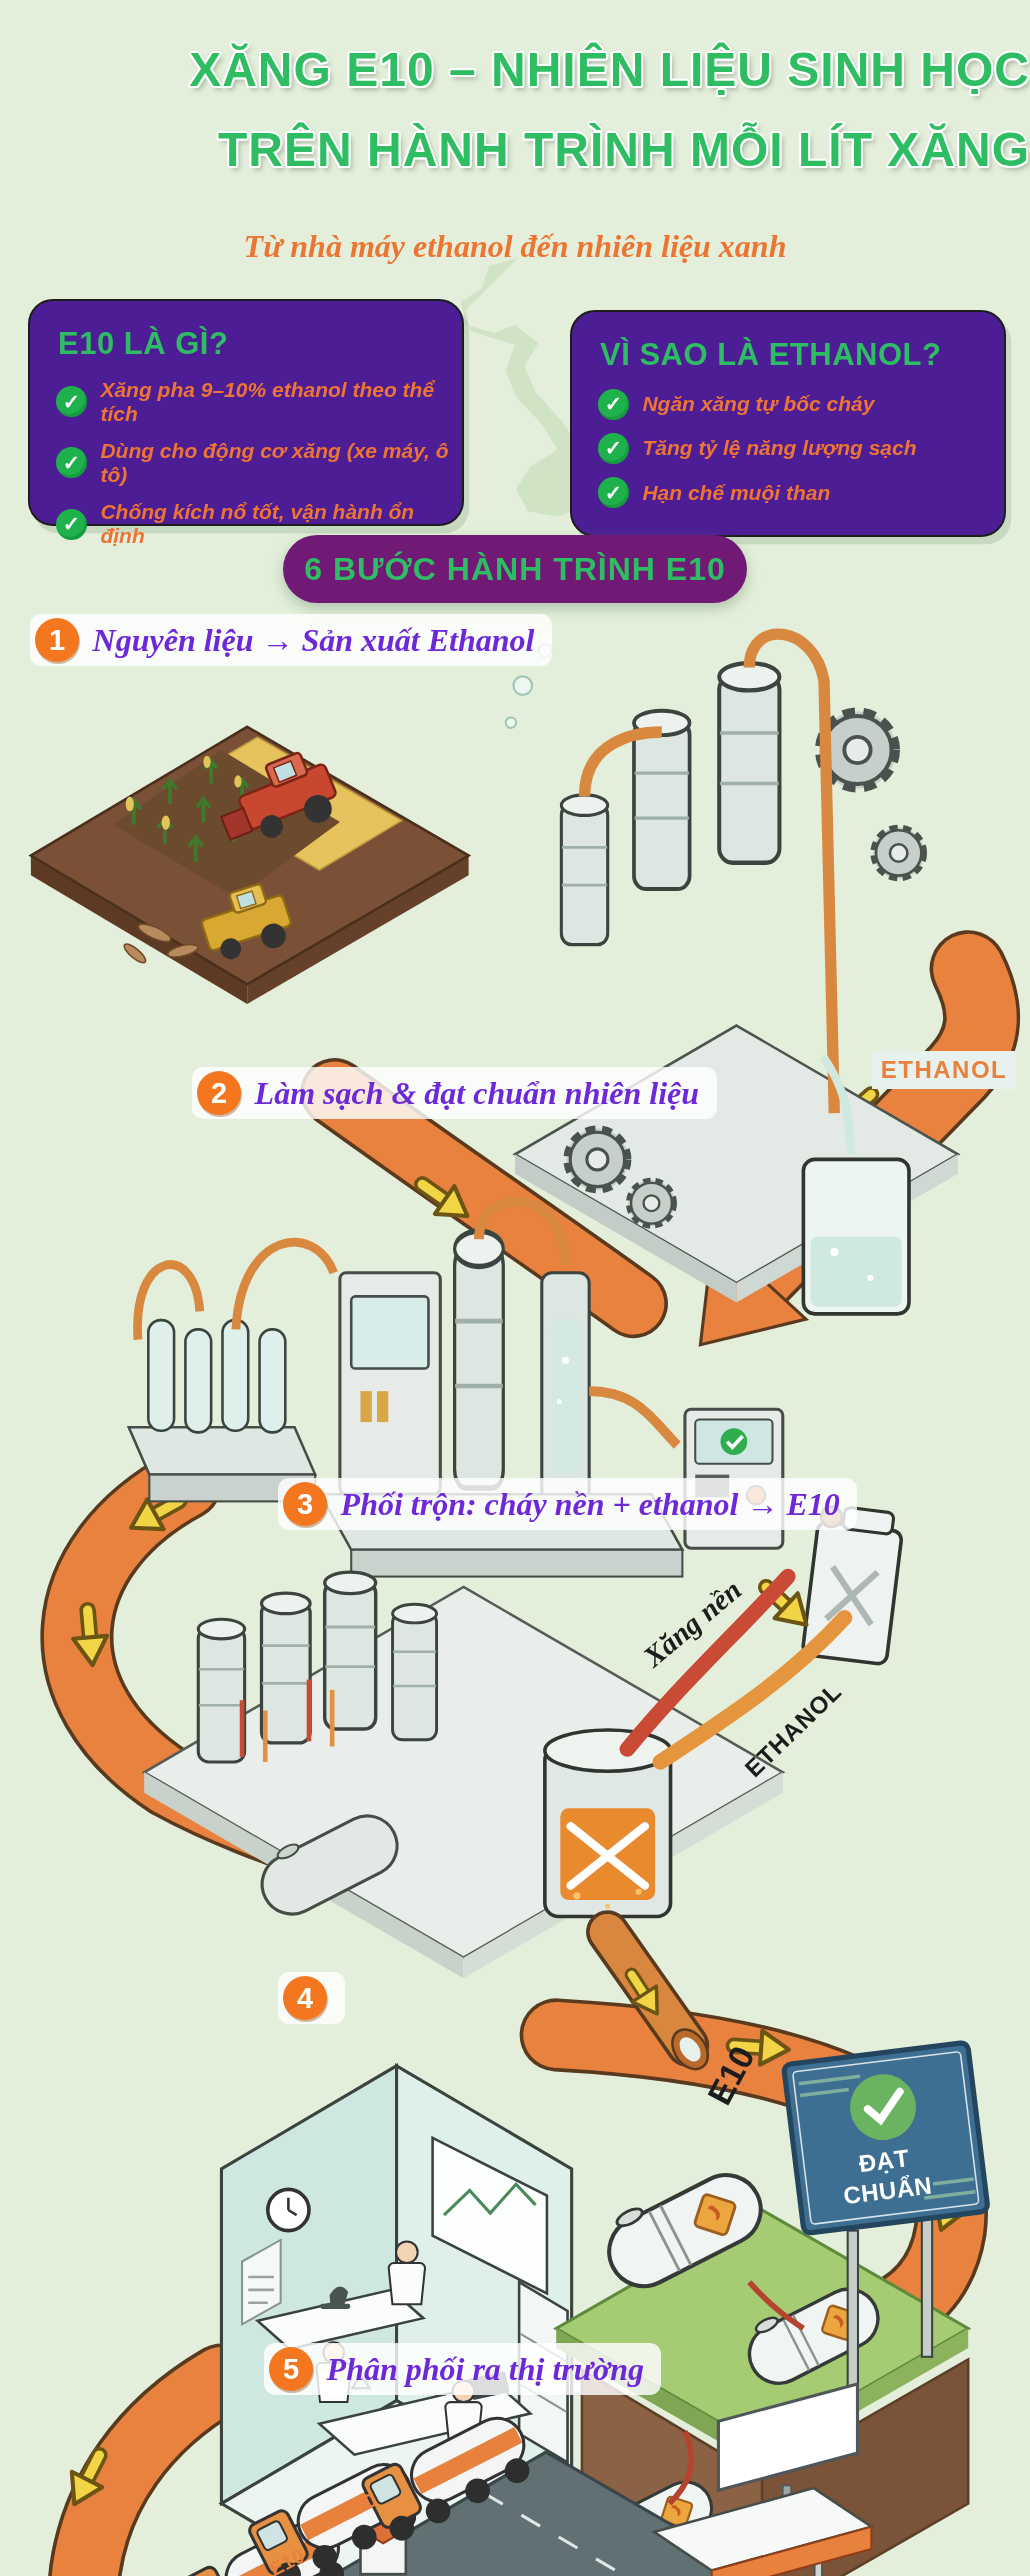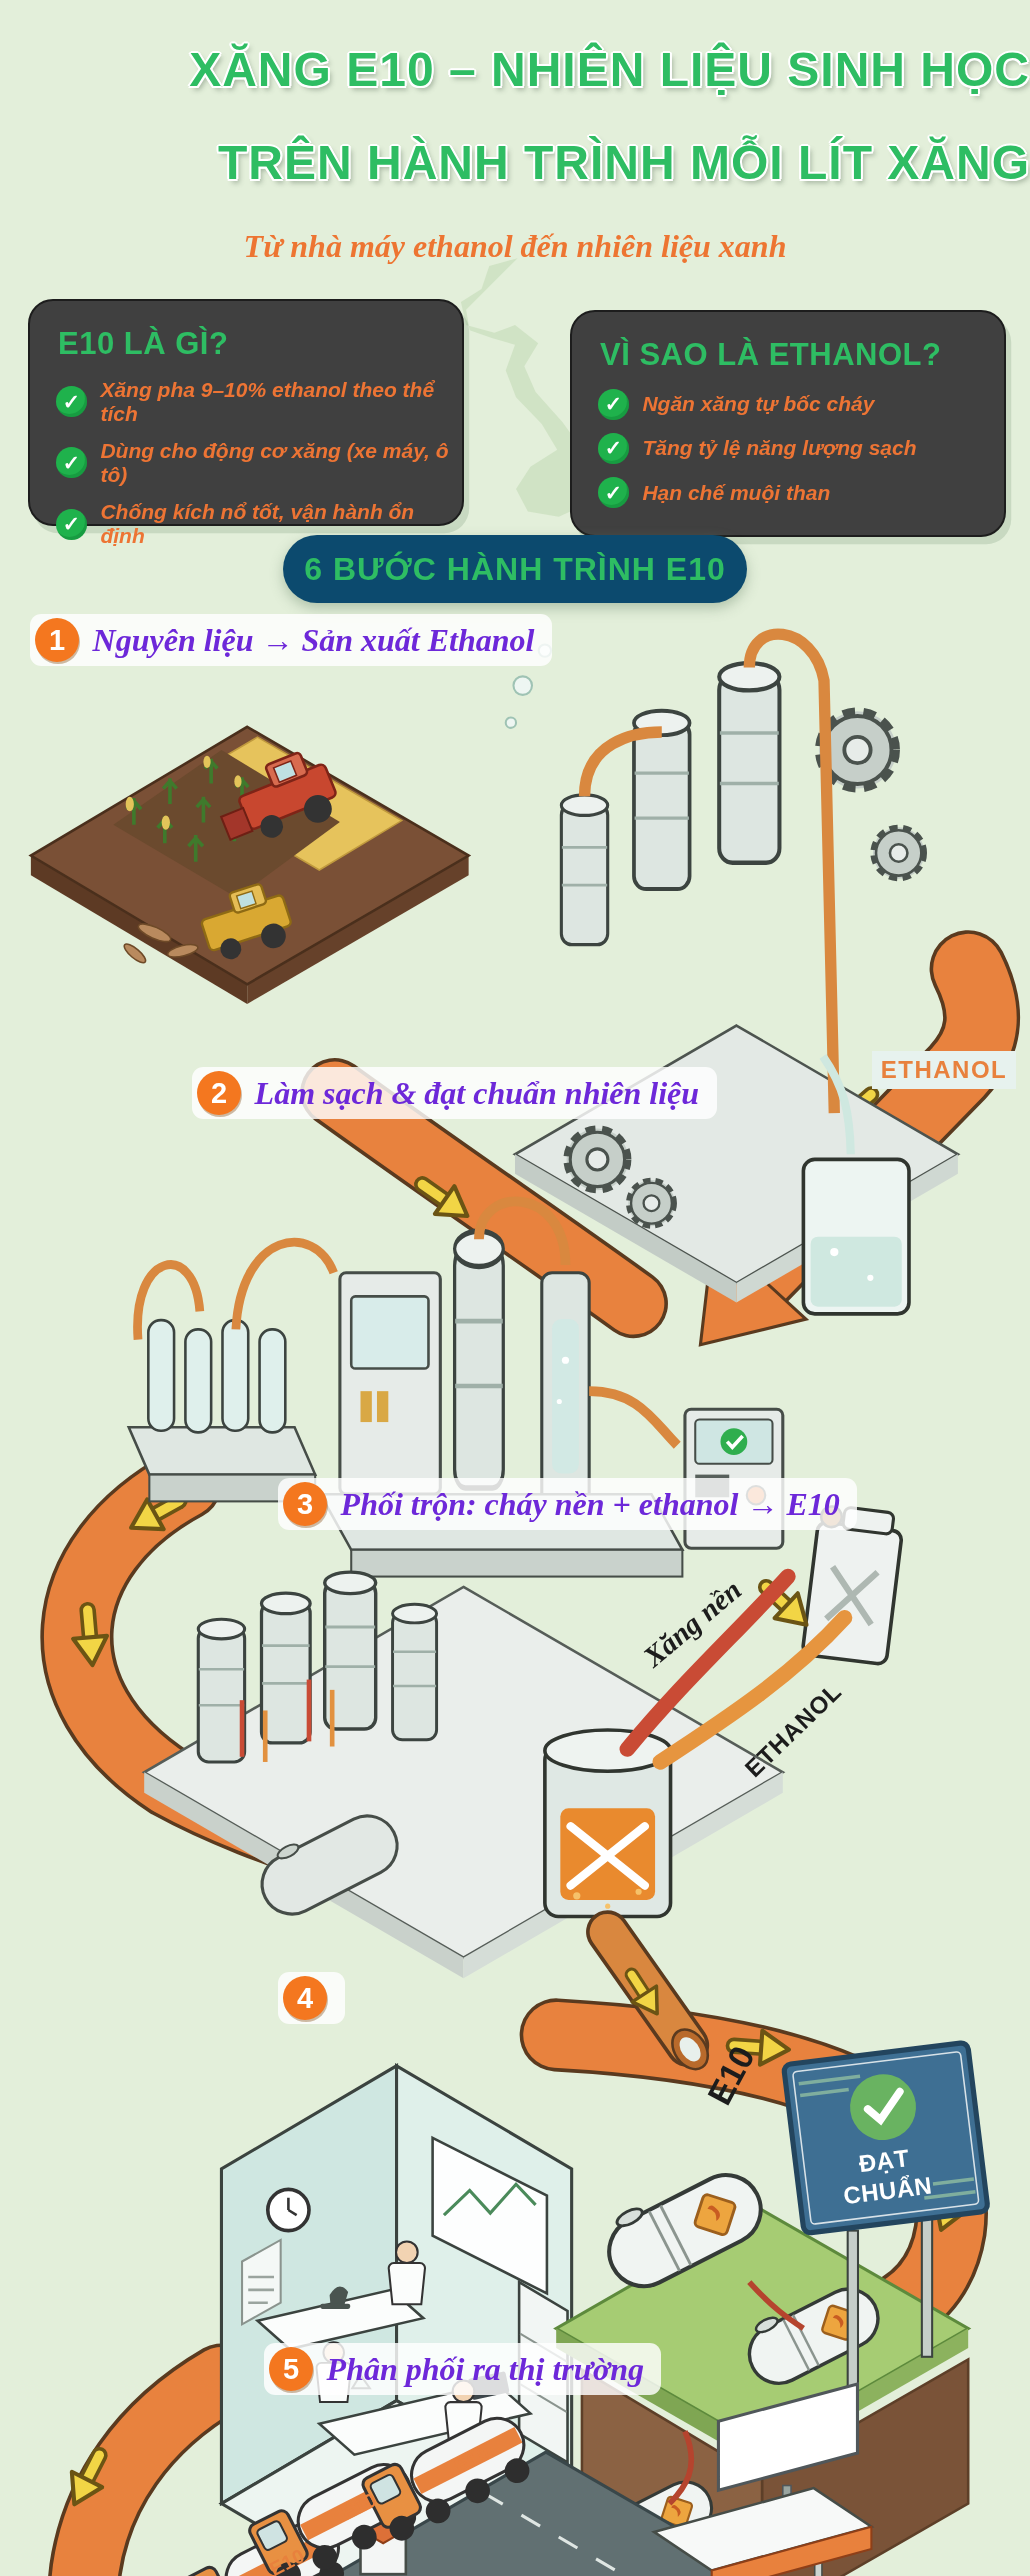--- a/index.html
+++ b/index.html
@@ -7,31 +7,31 @@
           font-family:"Liberation Sans",sans-serif;}
   .abs{position:absolute;}
   
   .title{left:0;right:0;text-align:right;font-weight:900;font-size:48px;letter-spacing:1px;
          color:#2ebd63;
          text-shadow:2.1px 0 0 #fff,-2.1px 0 0 #fff,0 2.1px 0 #fff,0 -2.1px 0 #fff,1.5px 1.5px 0 #fff,
                      -1.5px -1.5px 0 #fff,1.5px -1.5px 0 #fff,-1.5px 1.5px 0 #fff,3.1px 4.1px 5.2px rgba(90,110,90,.45);}
   .subtitle{left:0;right:0;text-align:center;font-family:"Liberation Serif",serif;font-style:italic;
             font-weight:700;font-size:32px;color:#ed7532;}
   
-  .card{background:#404040;border:2.6px solid #1d1d1d;border-radius:25px;
+  .card{background:#4c1d95;border:2.6px solid #1d1d1d;border-radius:25px;
         box-shadow:5.2px 7.2px 0 rgba(120,150,120,.25);}
   .card-title{font-weight:900;font-size:31px;color:#2ebd63;margin:25px 0 15.5px 28px;letter-spacing:0.5px;}
   .citem{display:flex;align-items:center;gap:13.4px;margin:13.4px 0 0 26px;}
   .check{width:31px;height:31px;border-radius:50%;background:#1fb24c;color:#fff;flex:0 0 31px;
          display:flex;align-items:center;justify-content:center;font-size:20.6px;font-weight:900;
          box-shadow:inset -2.1px -3.1px 0 rgba(0,90,30,.25);}
   .citem span.t{font-family:Liberation Sans, sans-serif;font-style:italic;font-weight:700;
                 font-size:21px;color:#ed7434;}
   
-  .pill{background:#0c4a6e;border-radius:36px;display:flex;align-items:center;justify-content:center;
+  .pill{background:#701a75;border-radius:36px;display:flex;align-items:center;justify-content:center;
         box-shadow:0 5.2px 12.4px rgba(110,140,110,.45);}
   .pill span{font-weight:900;font-size:32px;color:#2ebd63;letter-spacing:1px;}
   
   .step{display:flex;align-items:center;gap:13.4px;background:rgba(255,255,255,.82);
         padding:4.1px 17.5px 4.1px 5.2px;border-radius:11.3px;}
   .snum{width:44px;height:44px;border-radius:50%;background:#f4771f;color:#fff;flex:0 0 44px;
         display:flex;align-items:center;justify-content:center;font-size:29px;font-weight:900;
         box-shadow:1px 2.1px 0 rgba(120,60,0,.35);}
   .slab{font-family:"Liberation Serif",serif;font-style:italic;font-weight:700;font-size:32px;
         color:#6d28d9;white-space:nowrap;}
@@ -479,21 +479,21 @@
           <polygon points="1098,5950 1142,6002 1078,6012" fill="#f2d545" stroke="#6b5414" stroke-width="6"></polygon>
           <path d="M800,6328 C860,6368 920,6352 955,6302" fill="none" stroke="#6b5414" stroke-width="18"></path>
           <path d="M800,6328 C860,6368 920,6352 955,6302" fill="none" stroke="#f2d545" stroke-width="10"></path>
           <polygon points="945,6272 988,6312 925,6334" fill="#f2d545" stroke="#6b5414" stroke-width="6"></polygon>
         </g>
       </g>
     </g>
   </svg>
 
   <div class="abs title" style="top:42px;z-index:6">XĂNG E10 – NHIÊN LIỆU SINH HỌC</div>
-  <div class="abs title" style="top:135px;z-index:6">TRÊN HÀNH TRÌNH MỖI LÍT XĂNG</div>
+  <div class="abs title" style="top:122px;z-index:6">TRÊN HÀNH TRÌNH MỖI LÍT XĂNG</div>
   <div class="abs subtitle" style="top:228px;z-index:6">Từ nhà máy ethanol đến nhiên liệu xanh</div>
 
   <div class="abs card" style="left:28px;top:299px;width:432px;height:223px;z-index:5">
     <div class="card-title">E10 LÀ GÌ?</div>
     <div class="citem">
       <div class="check">✓</div>
       <span class="t">Xăng pha 9–10% ethanol theo thể tích</span>
       </div>
     <div class="citem">
       <div class="check">✓</div>

